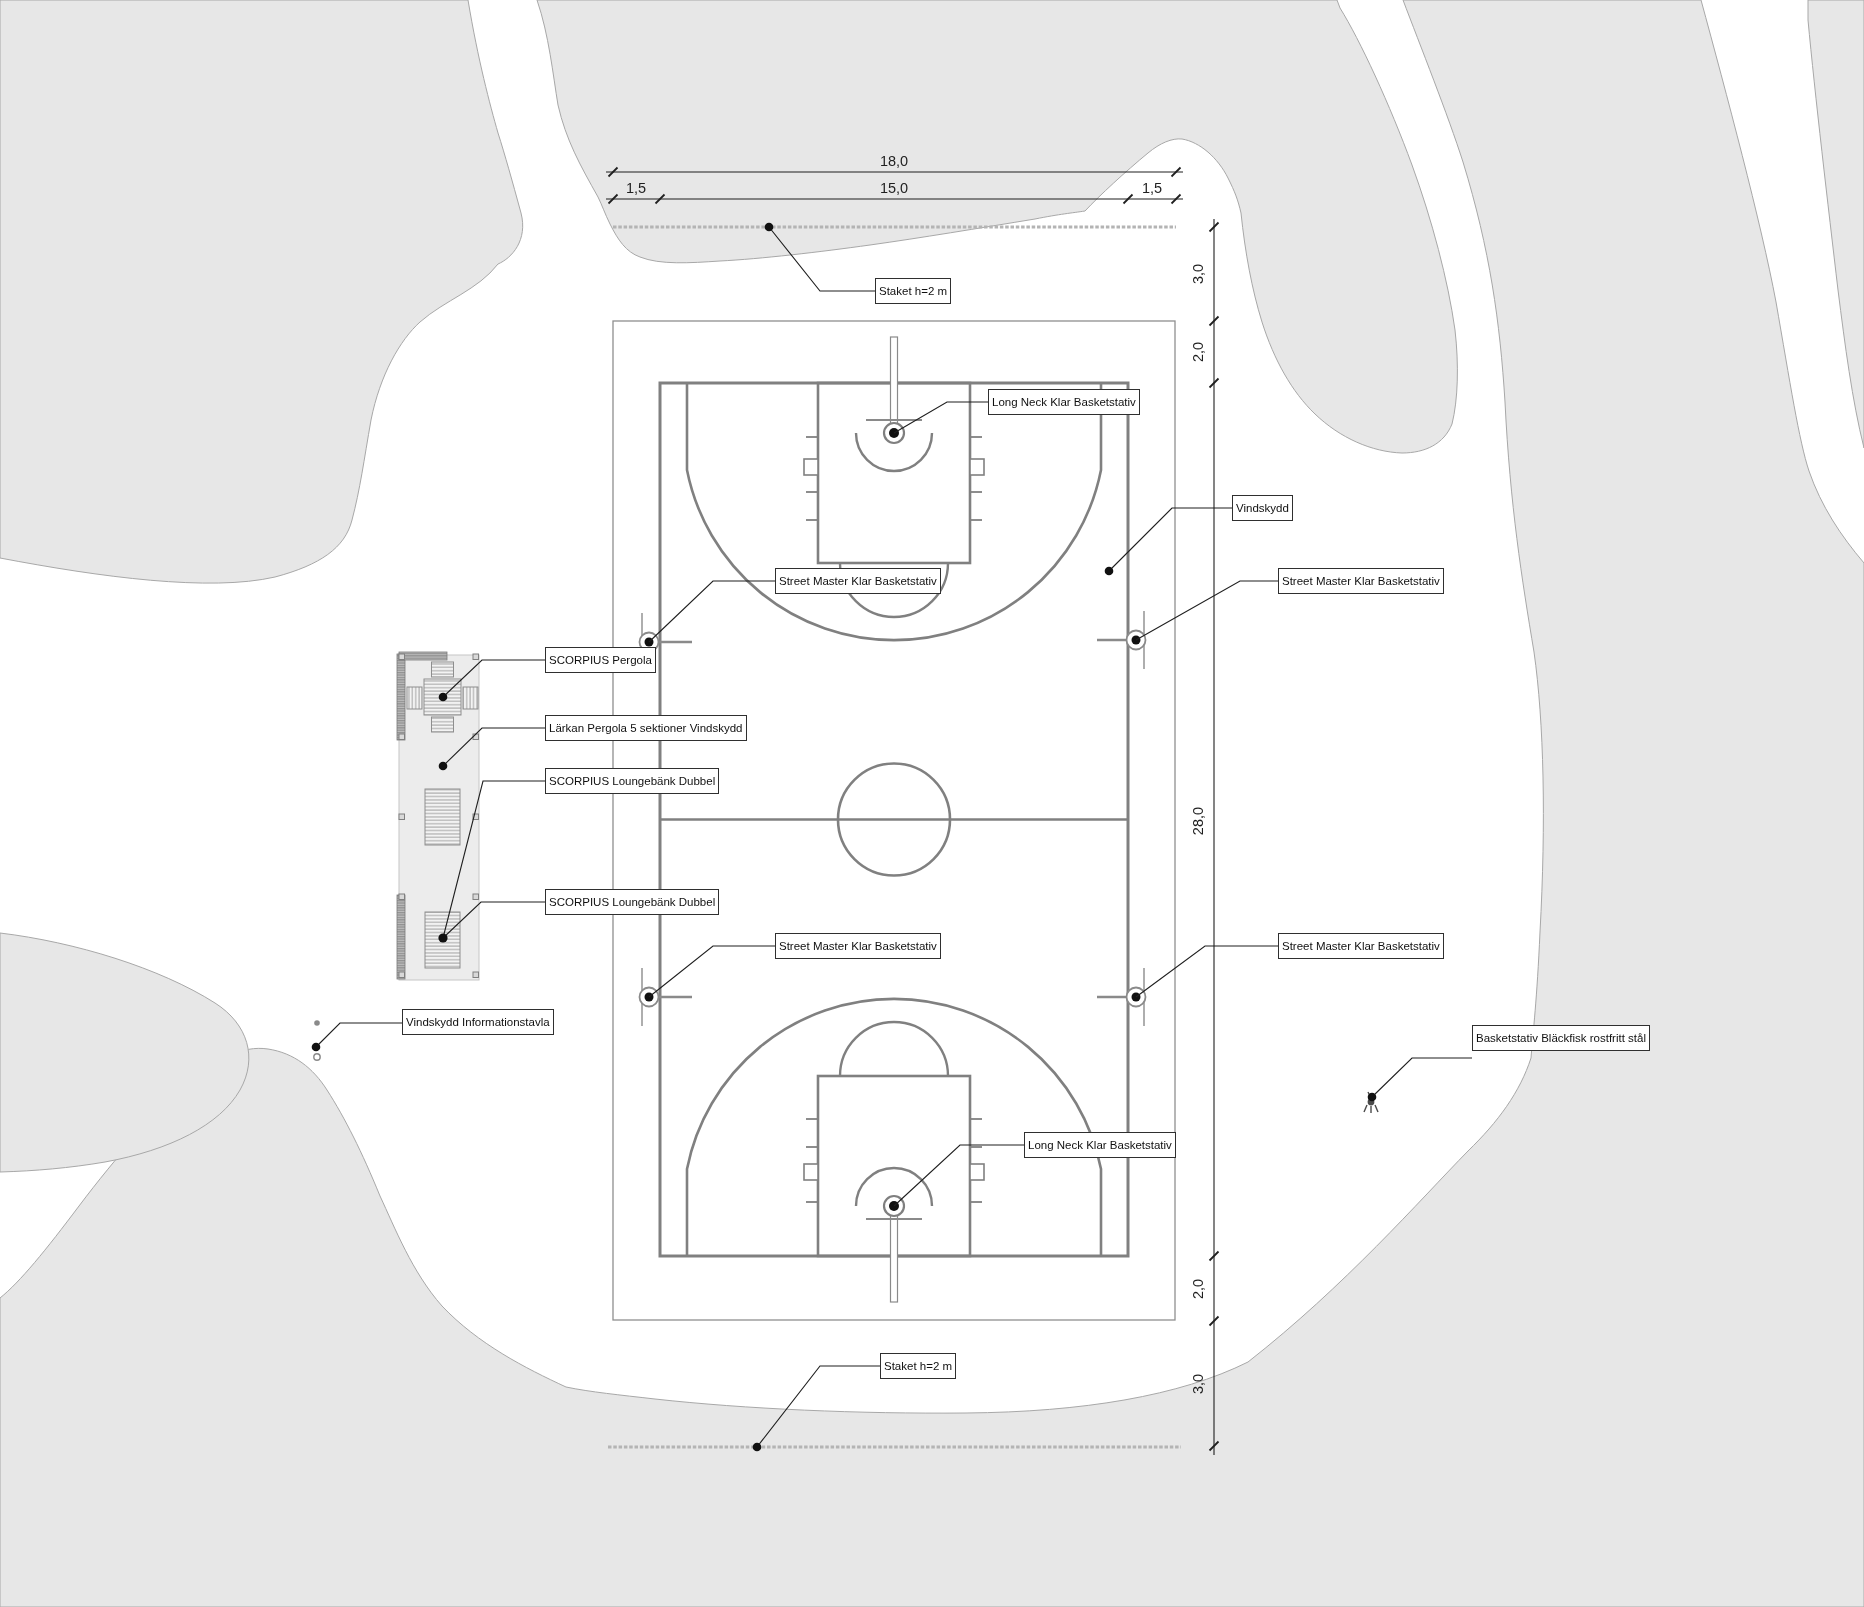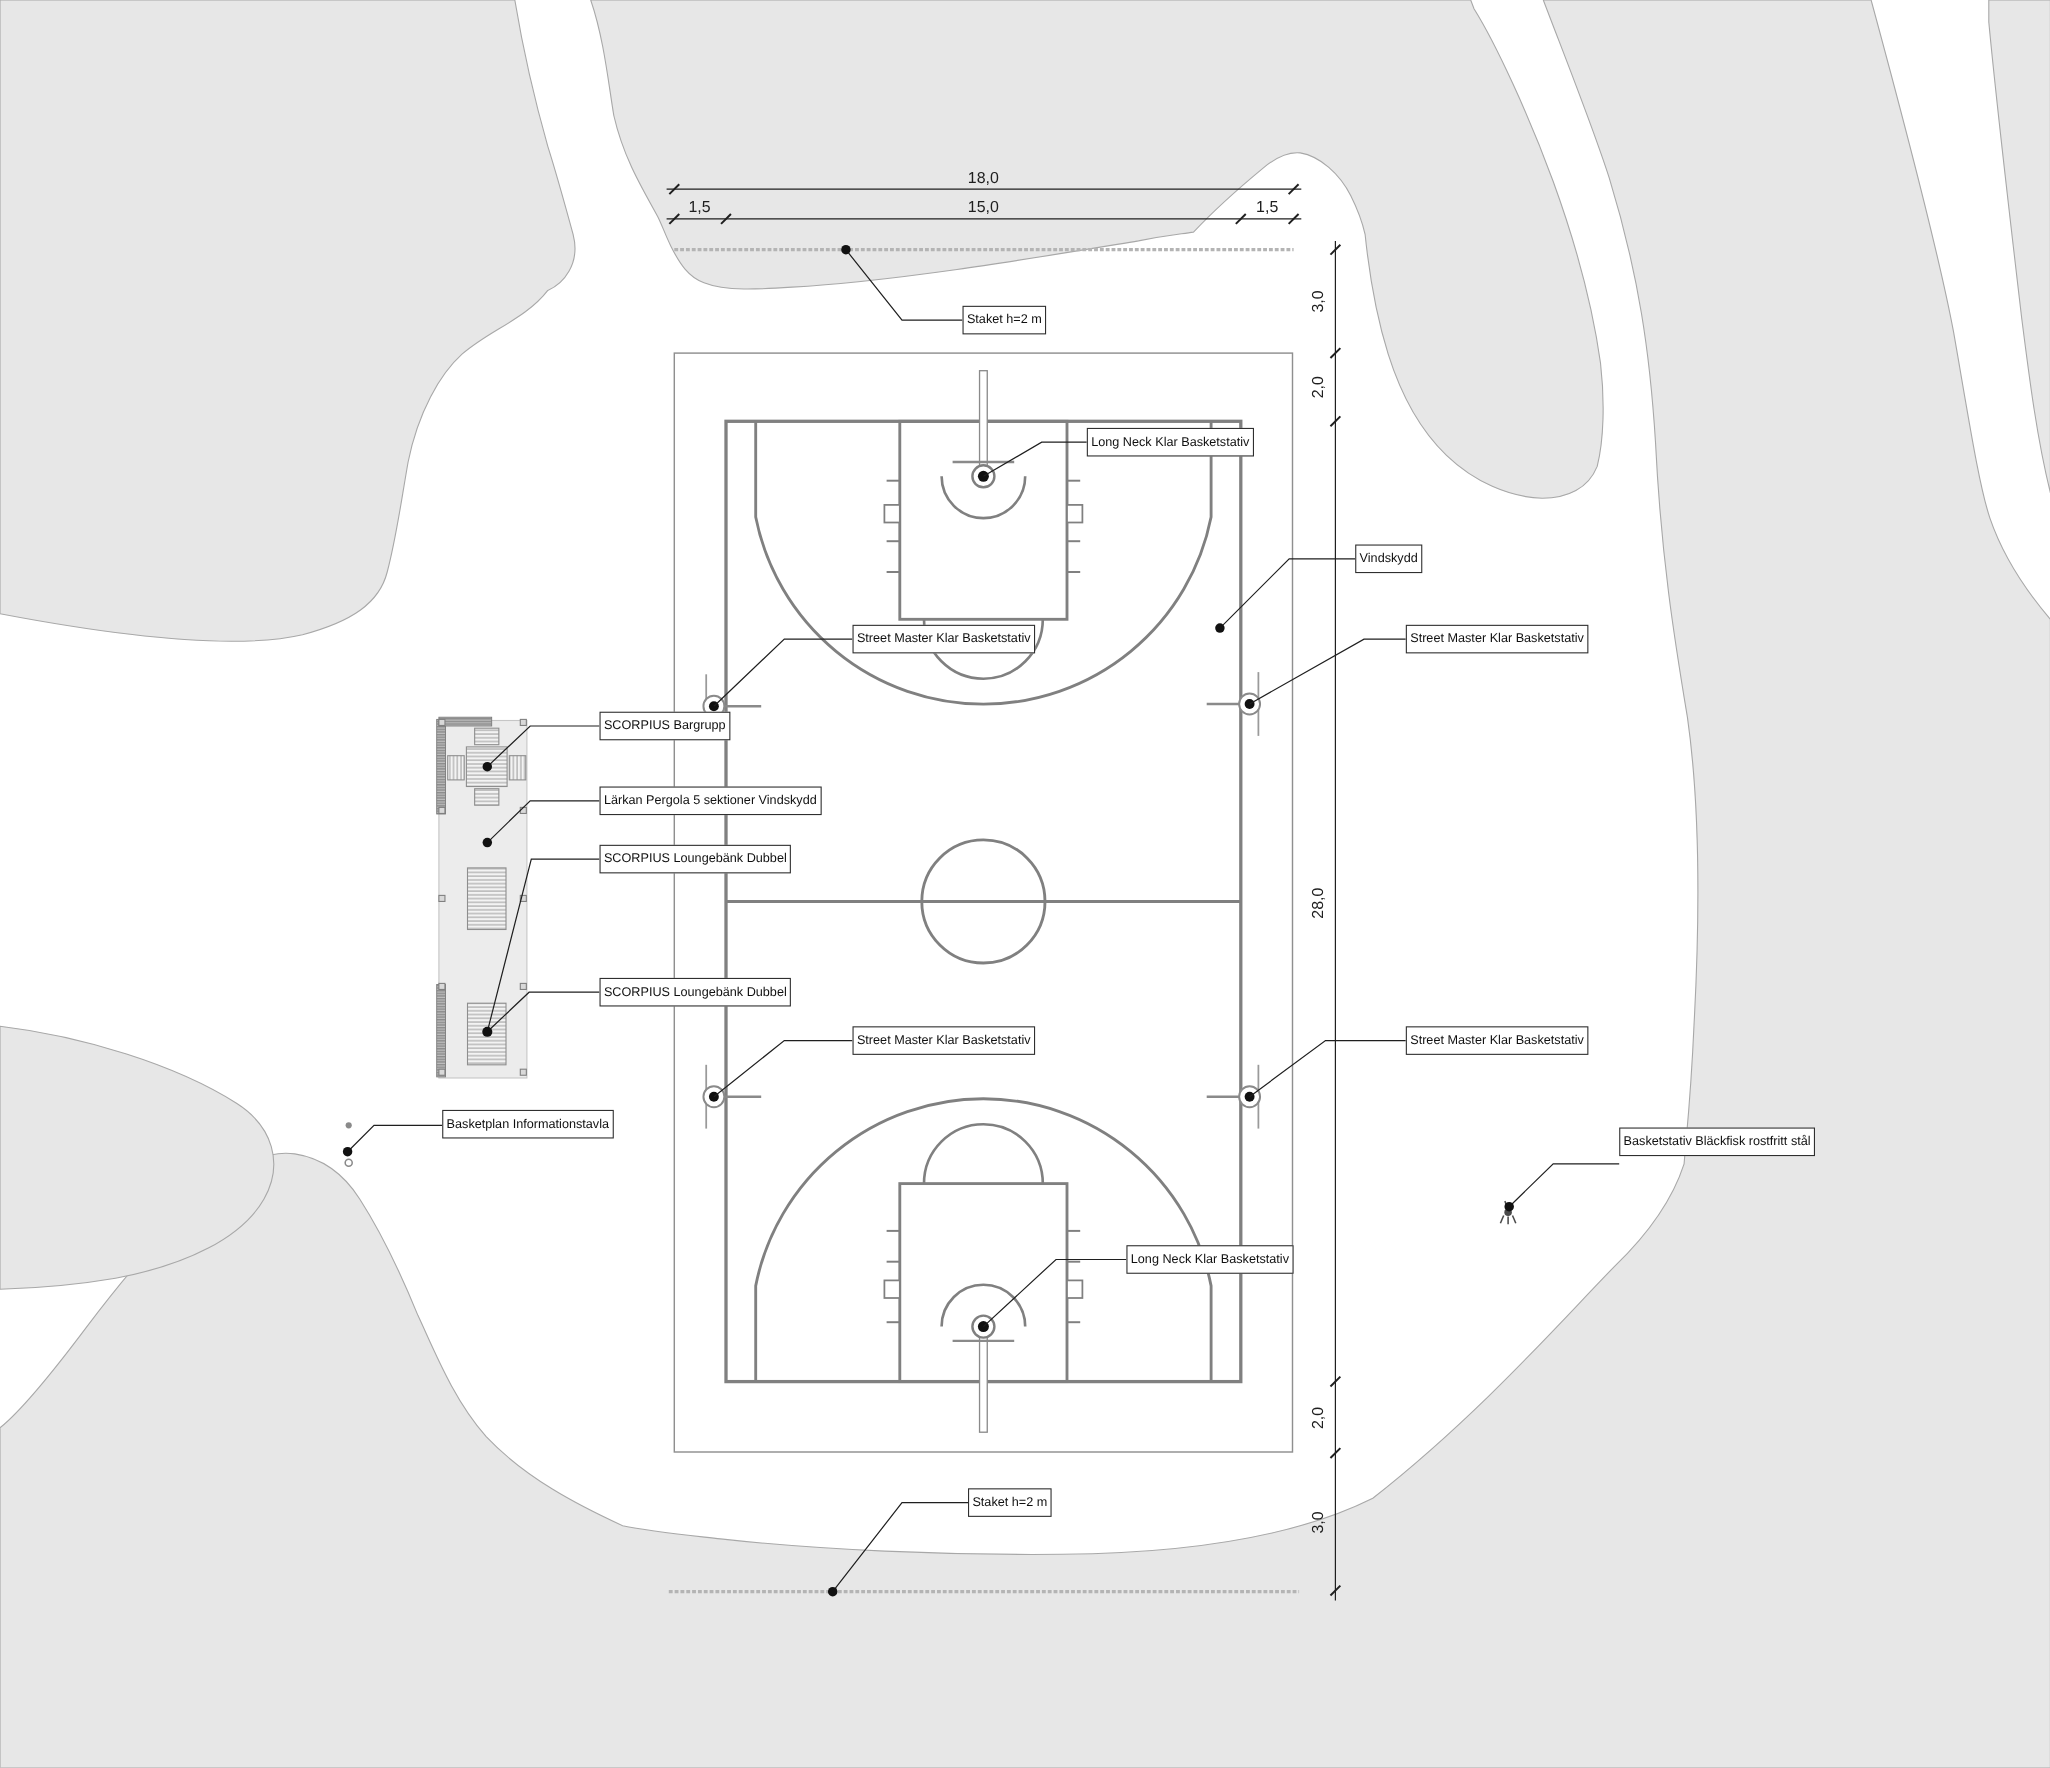--- a/index.html
+++ b/index.html
@@ -256,23 +256,23 @@
           <circle cx="757" cy="1447" r="4.3"></circle>
     </g>
   </g>
 </svg>
 
 <div class="lbl" style="left:875px;top:291px">Staket h=2 m</div>
 <div class="lbl" style="left:988px;top:402px">Long Neck Klar Basketstativ</div>
 <div class="lbl" style="left:1232px;top:508px">Vindskydd</div>
 <div class="lbl" style="left:775px;top:581px">Street Master Klar Basketstativ</div>
 <div class="lbl" style="left:1278px;top:581px">Street Master Klar Basketstativ</div>
-<div class="lbl" style="left:545px;top:660px">SCORPIUS Bargrupp</div>
+<div class="lbl" style="left:545px;top:660px">SCORPIUS Pergola</div>
 <div class="lbl" style="left:545px;top:728px">Lärkan Pergola 5 sektioner Vindskydd</div>
 <div class="lbl" style="left:545px;top:781px">SCORPIUS Loungebänk Dubbel</div>
 <div class="lbl" style="left:545px;top:902px">SCORPIUS Loungebänk Dubbel</div>
 <div class="lbl" style="left:775px;top:946px">Street Master Klar Basketstativ</div>
 <div class="lbl" style="left:1278px;top:946px">Street Master Klar Basketstativ</div>
-<div class="lbl" style="left:402px;top:1022px">Basketplan Informationstavla</div>
+<div class="lbl" style="left:402px;top:1022px">Vindskydd Informationstavla</div>
 <div class="lbl" style="left:1472px;top:1038px">Basketstativ Bläckfisk rostfritt stål</div>
 <div class="lbl" style="left:1024px;top:1145px">Long Neck Klar Basketstativ</div>
 <div class="lbl" style="left:880px;top:1366px">Staket h=2 m</div>
 </div>
 
 </body></html>

